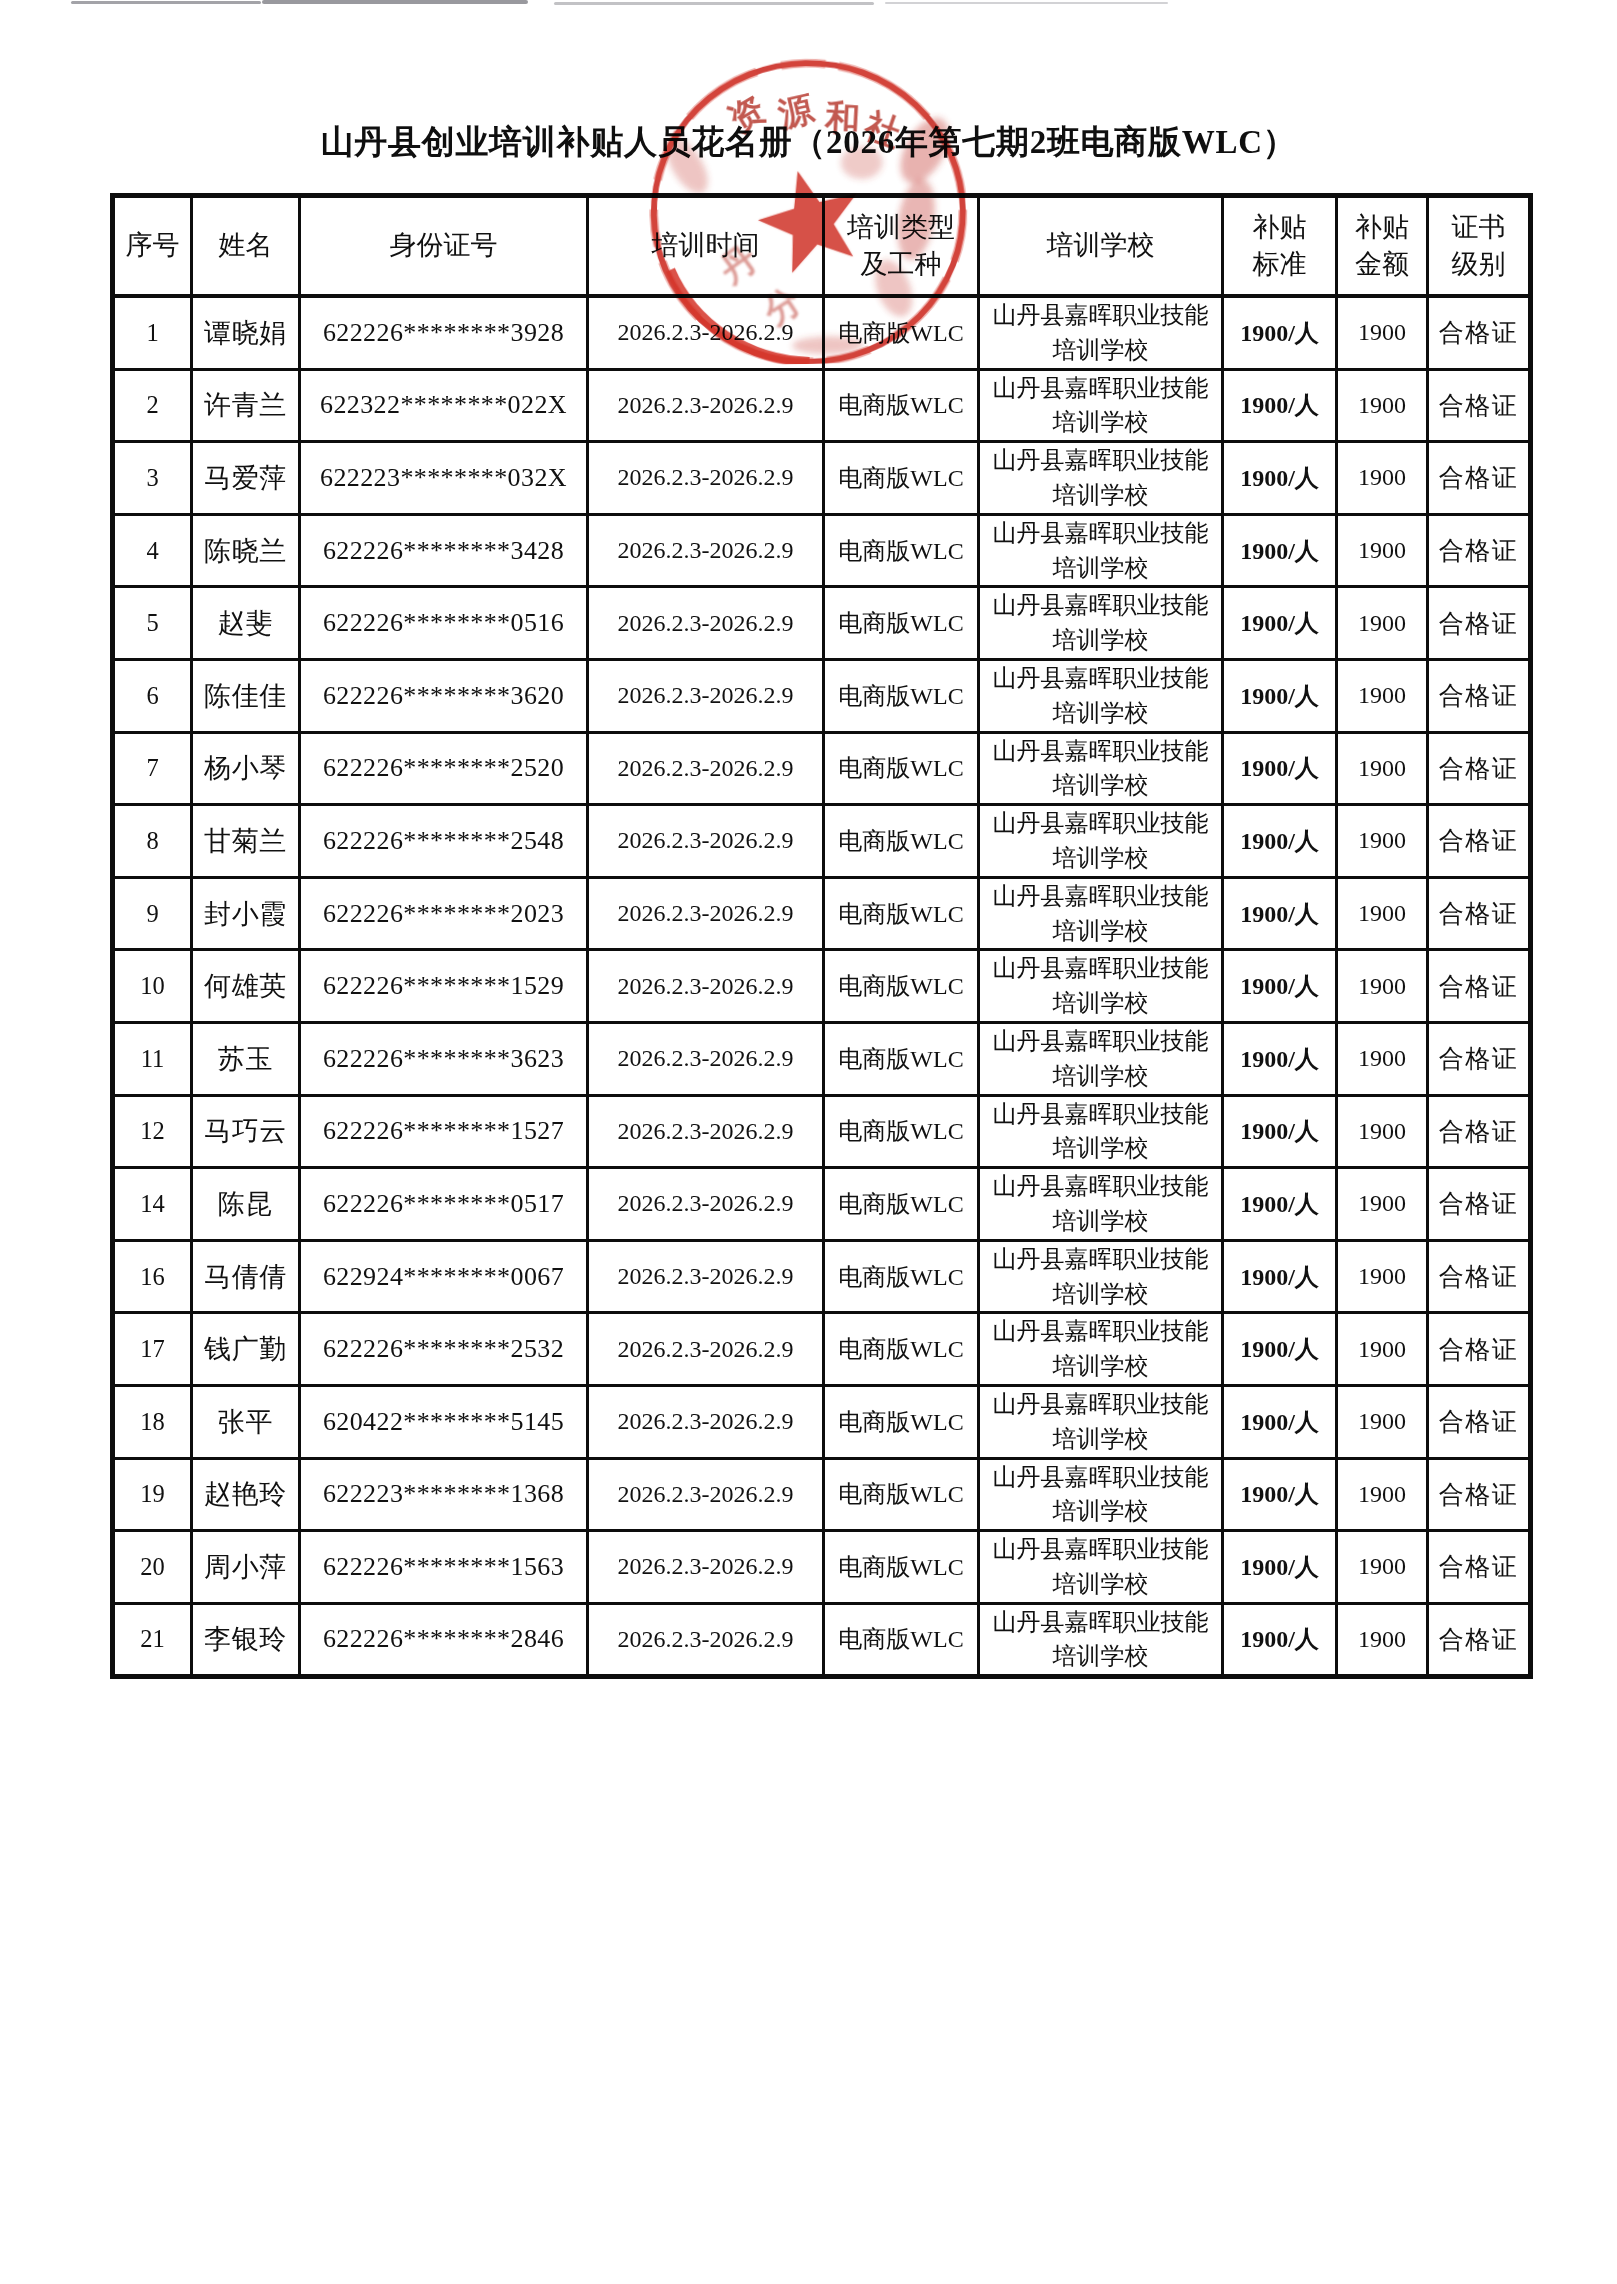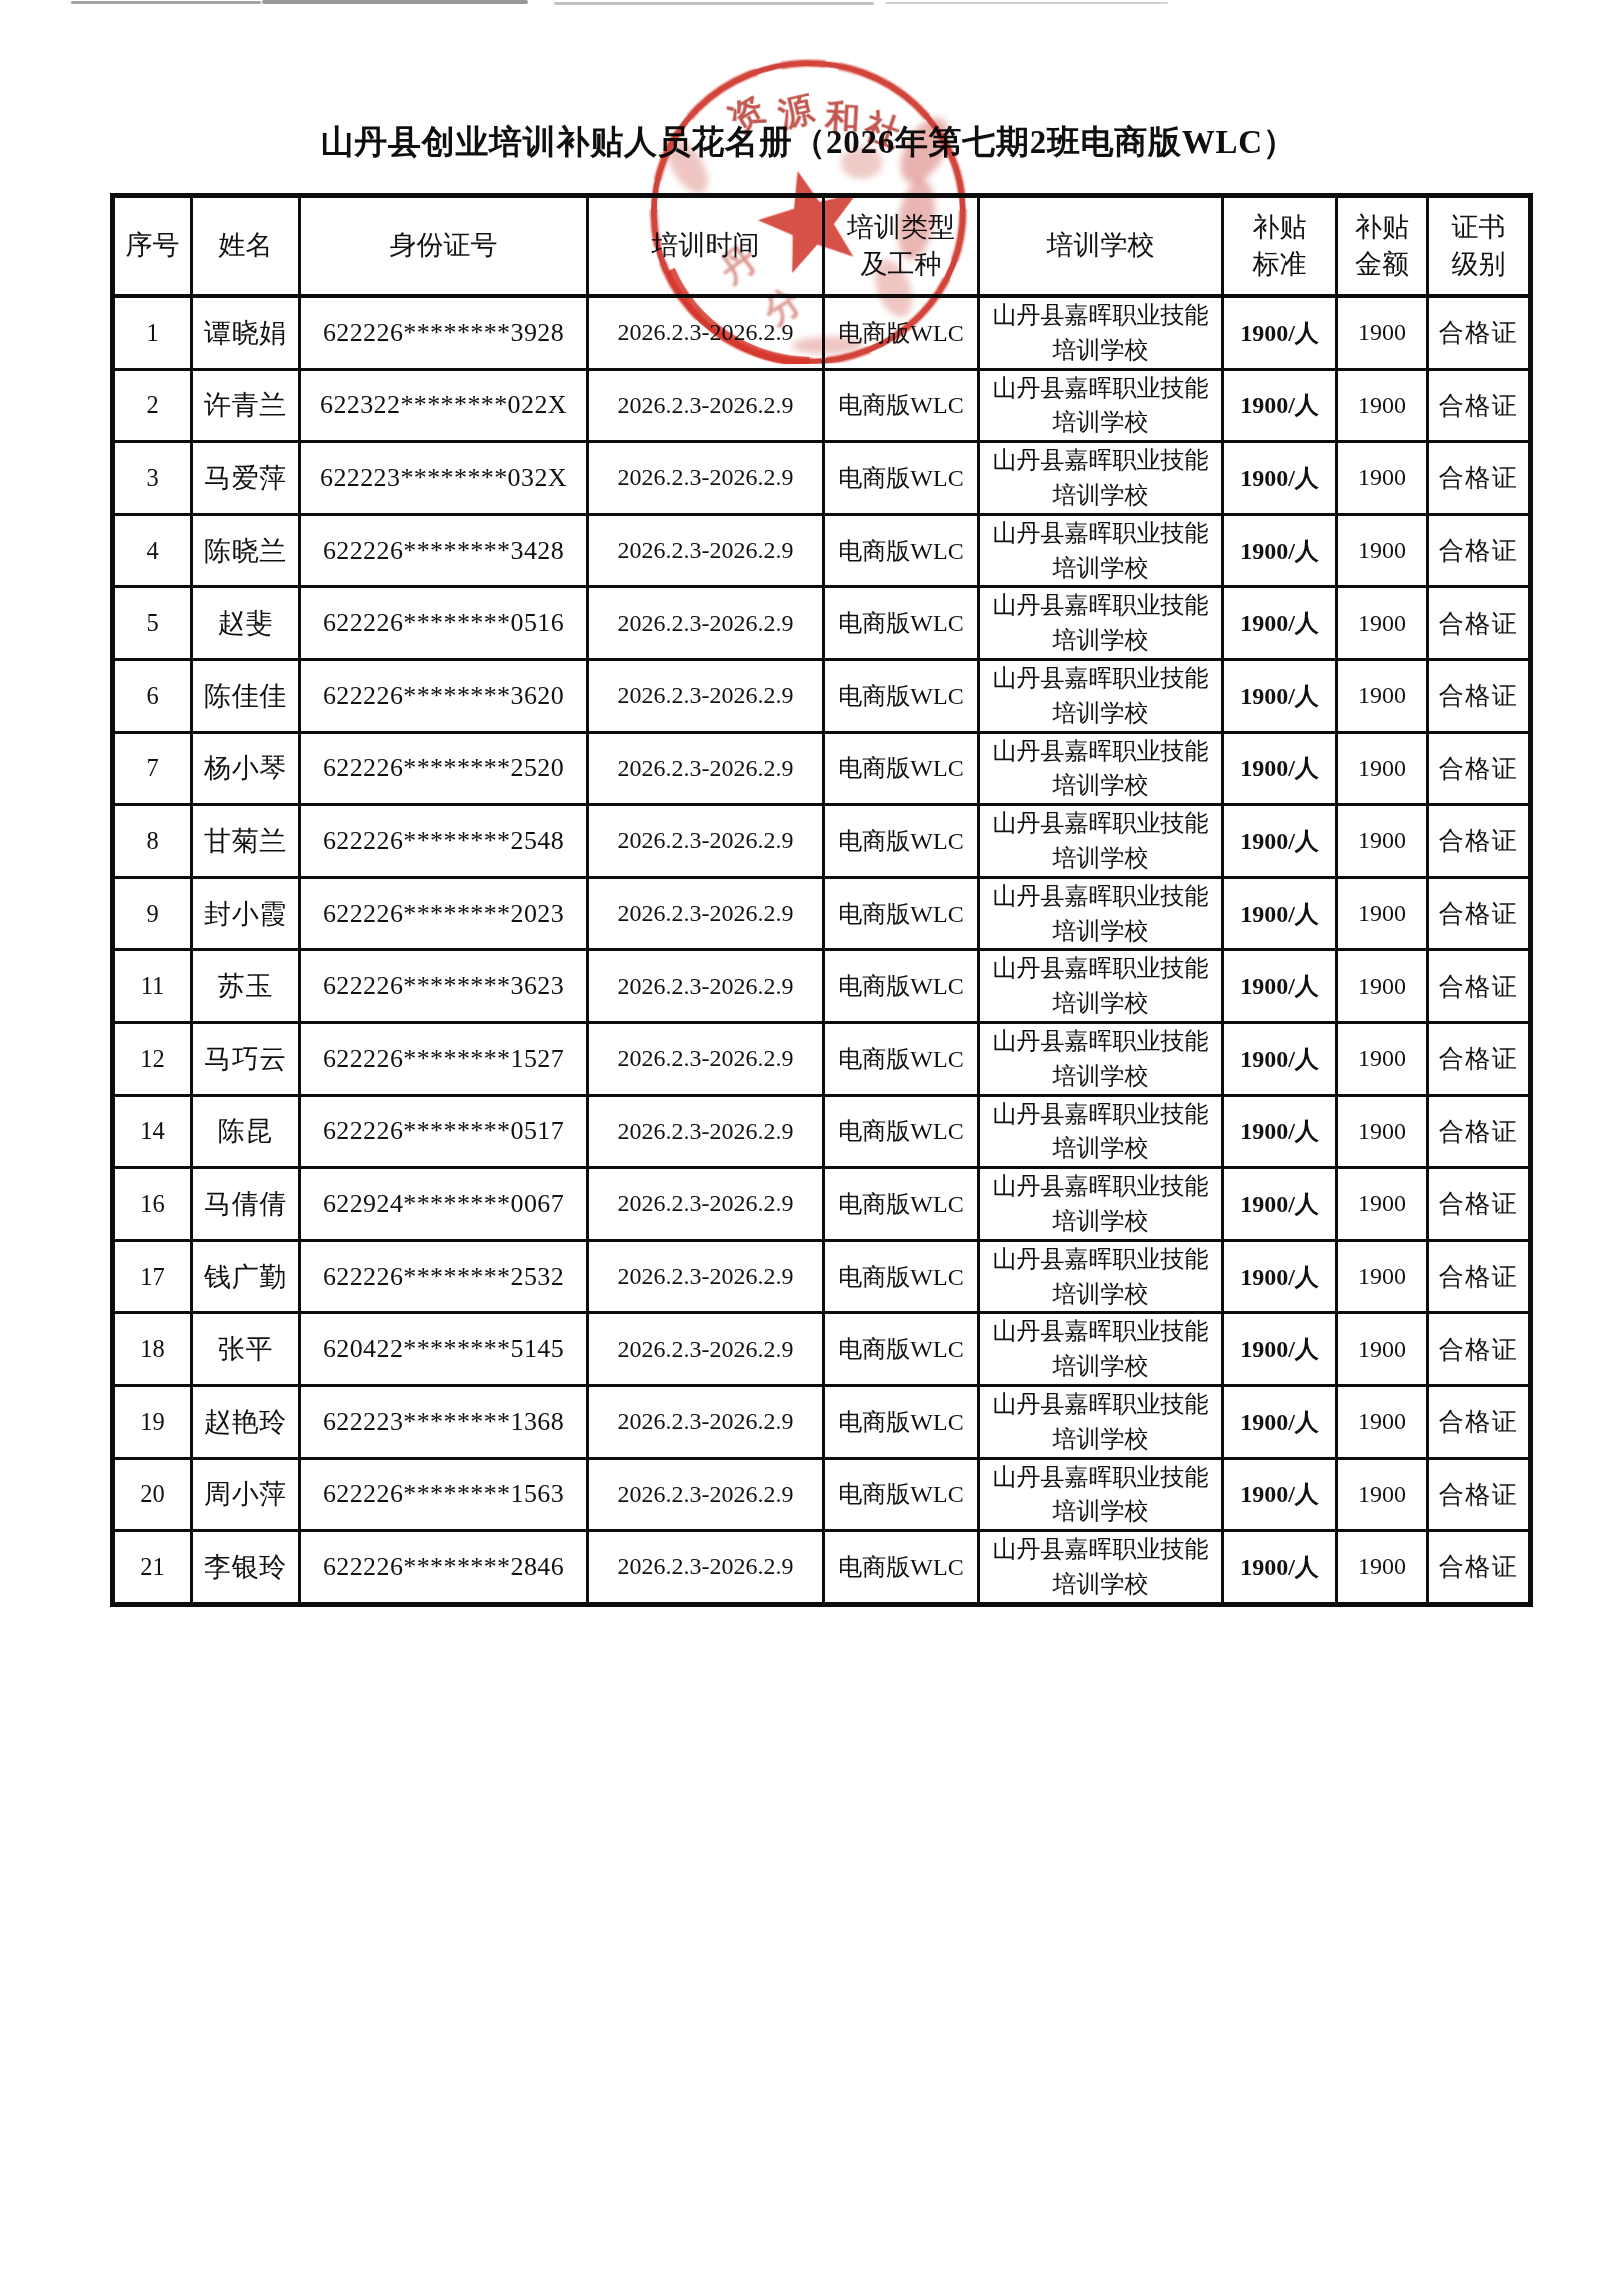--- a/index.html
+++ b/index.html
@@ -197,20 +197,31 @@
           <td>封小霞</td>
           <td>622226********2023</td>
           <td>2026.2.3-2026.2.9</td>
           <td>电商版WLC</td>
           <td><span class="school-text">山丹县嘉晖职业技能培训学校</span></td>
           <td>1900/人</td>
           <td>1900</td>
           <td>合格证</td>
         </tr>
         <tr>
+          <td>10</td>
+          <td>何雄英</td>
+          <td>622226********1529</td>
+          <td>2026.2.3-2026.2.9</td>
+          <td>电商版WLC</td>
+          <td><span class="school-text">山丹县嘉晖职业技能培训学校</span></td>
+          <td>1900/人</td>
+          <td>1900</td>
+          <td>合格证</td>
+        </tr>
+        <tr>
           <td>11</td>
           <td>苏玉</td>
           <td>622226********3623</td>
           <td>2026.2.3-2026.2.9</td>
           <td>电商版WLC</td>
           <td><span class="school-text">山丹县嘉晖职业技能培训学校</span></td>
           <td>1900/人</td>
           <td>1900</td>
           <td>合格证</td>
         </tr>

